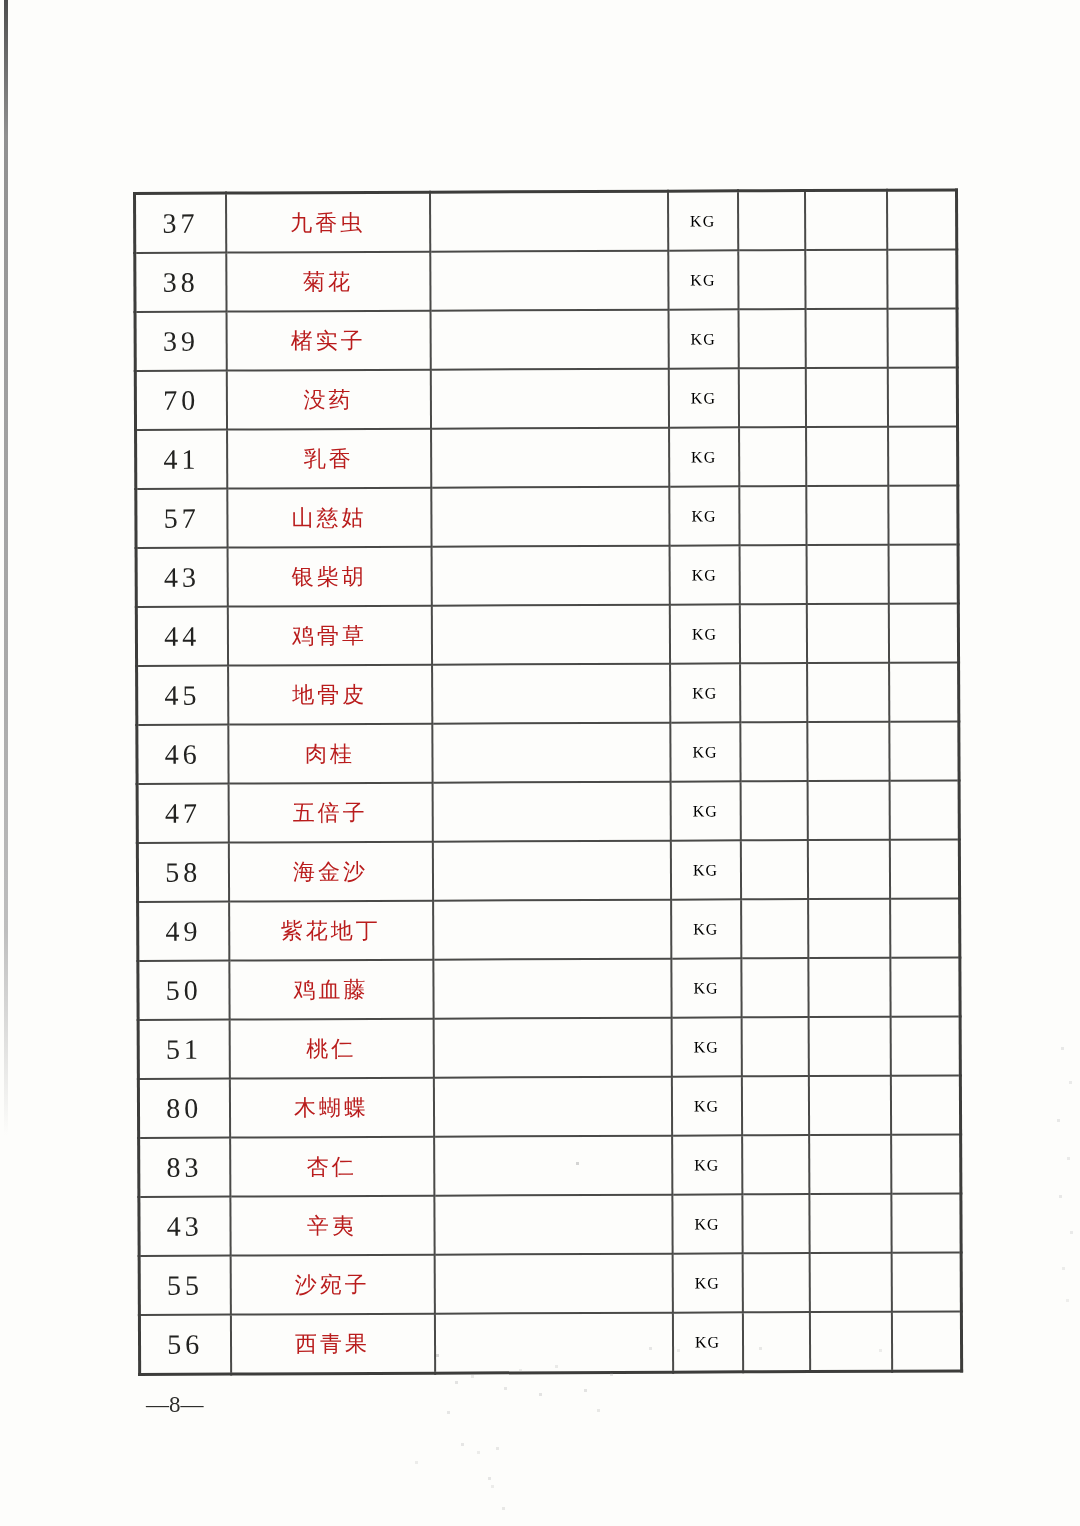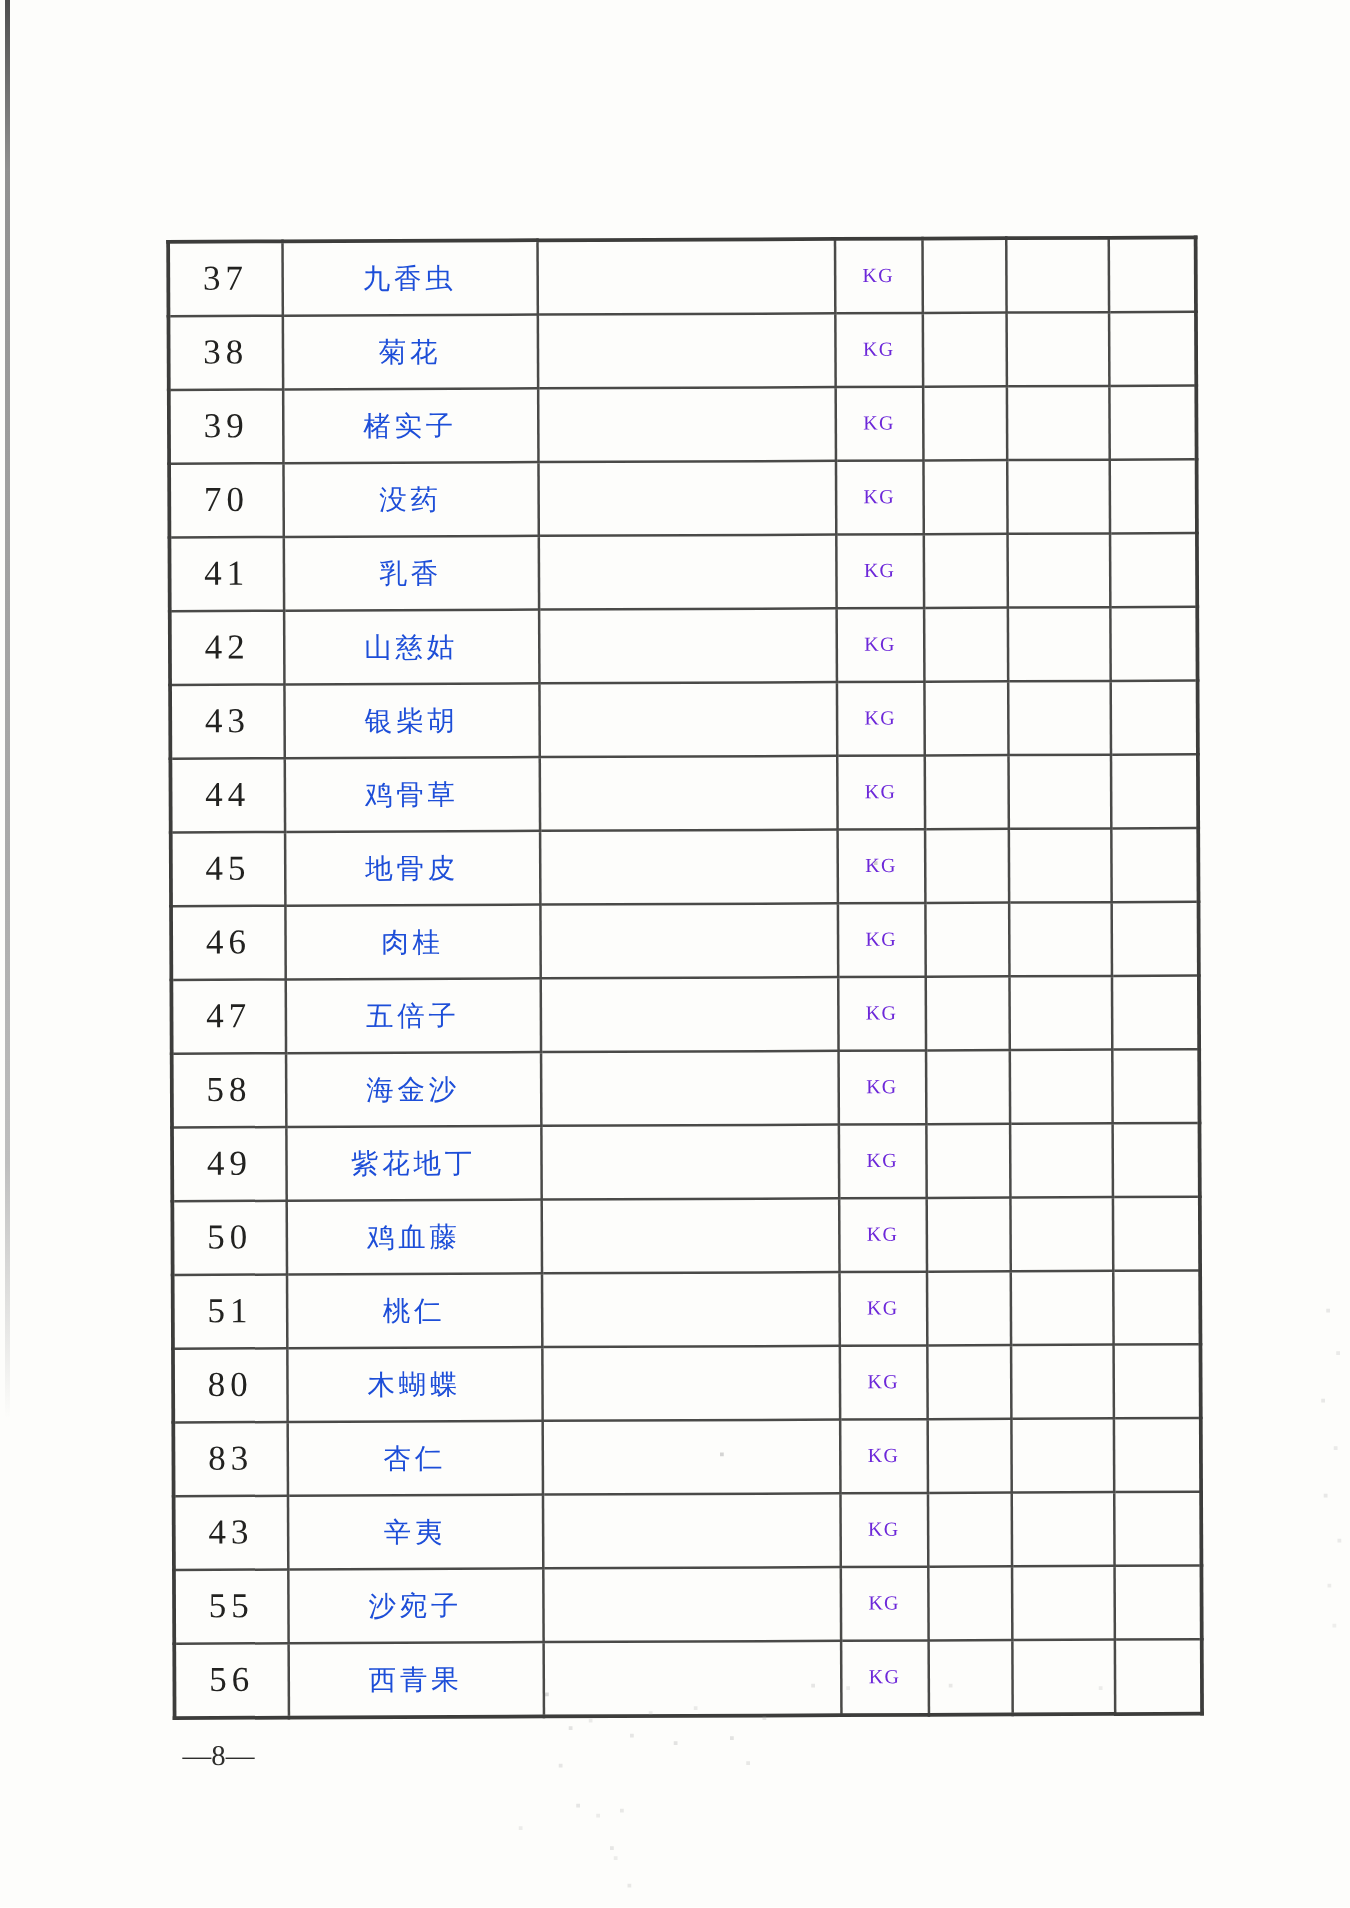--- a/index.html
+++ b/index.html
@@ -54,26 +54,26 @@
     border: 3px solid #3d3d3b;
   }
   td.cell-no {
     font-size: 28px;
     letter-spacing: 4px;
     color: #222220;
   }
   td.cell-name {
     font-size: 22px;
     letter-spacing: 3px;
-    color: #1d4ed8;
+    color: #b91c1c;
   }
   td.cell-unit {
     font-size: 16px;
     letter-spacing: 1px;
-    color: #6d28d9;
+    color: #000000;
   }
   .page-number {
     position: absolute;
     left: 146px;
     top: 1392px;
     font-size: 23px;
     letter-spacing: 0px;
     color: #2e2e2c;
   }
   
@@ -176,21 +176,21 @@
         <tr>
     <td class="cell-no">41</td>
     <td class="cell-name">乳香</td>
     <td class="cell-spec"></td>
     <td class="cell-unit">KG</td>
     <td class="cell-blank"></td>
     <td class="cell-blank"></td>
     <td class="cell-blank"></td>
   </tr>
         <tr>
-    <td class="cell-no">42</td>
+    <td class="cell-no">57</td>
     <td class="cell-name">山慈姑</td>
     <td class="cell-spec"></td>
     <td class="cell-unit">KG</td>
     <td class="cell-blank"></td>
     <td class="cell-blank"></td>
     <td class="cell-blank"></td>
   </tr>
         <tr>
     <td class="cell-no">43</td>
     <td class="cell-name">银柴胡</td>

